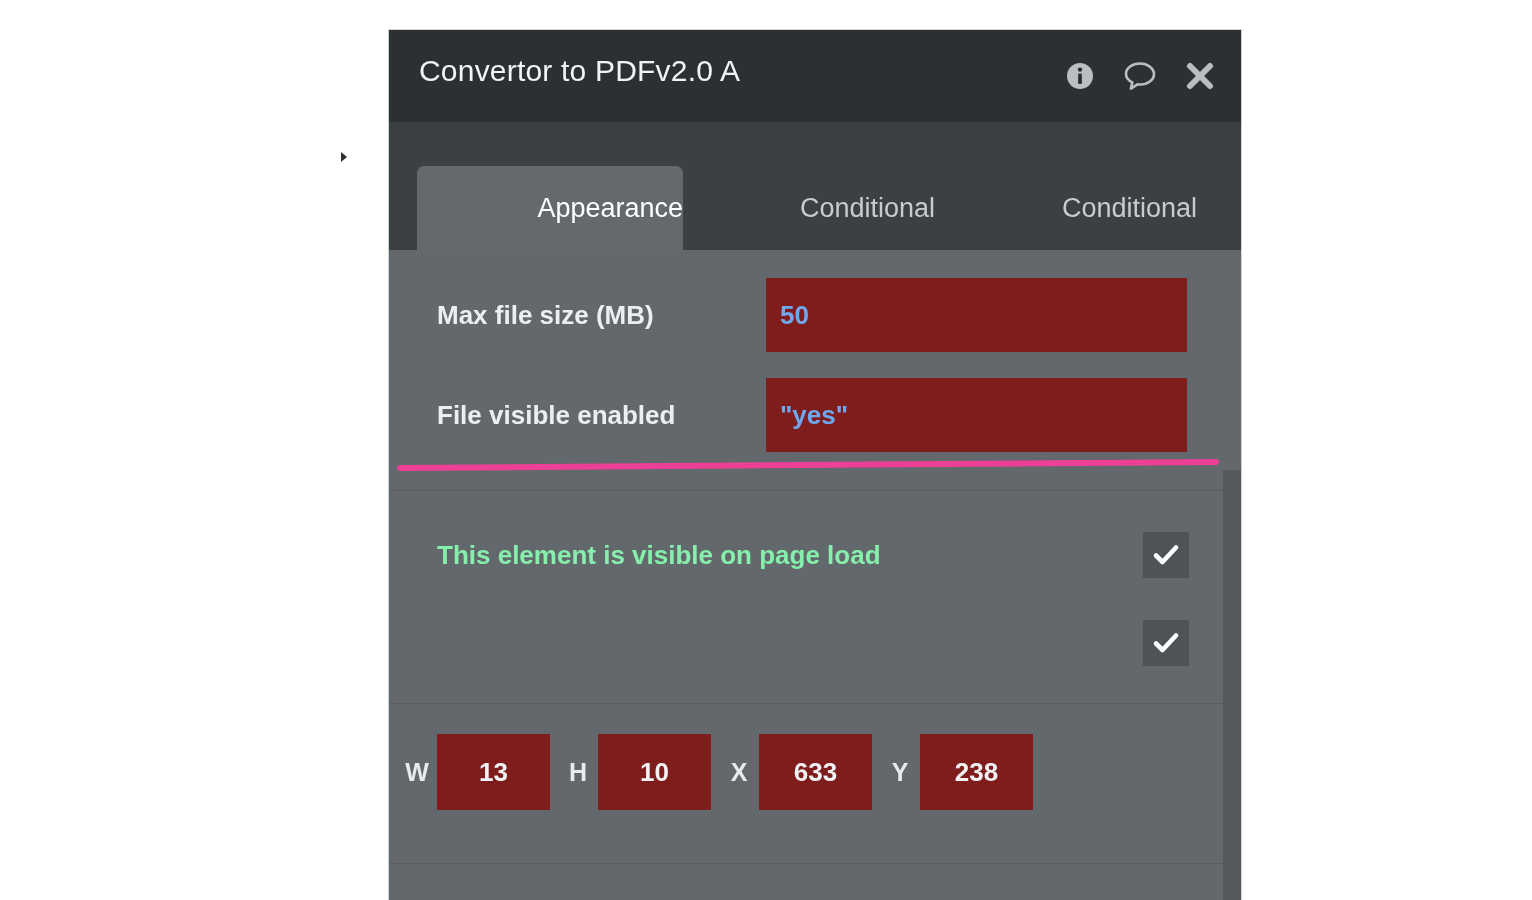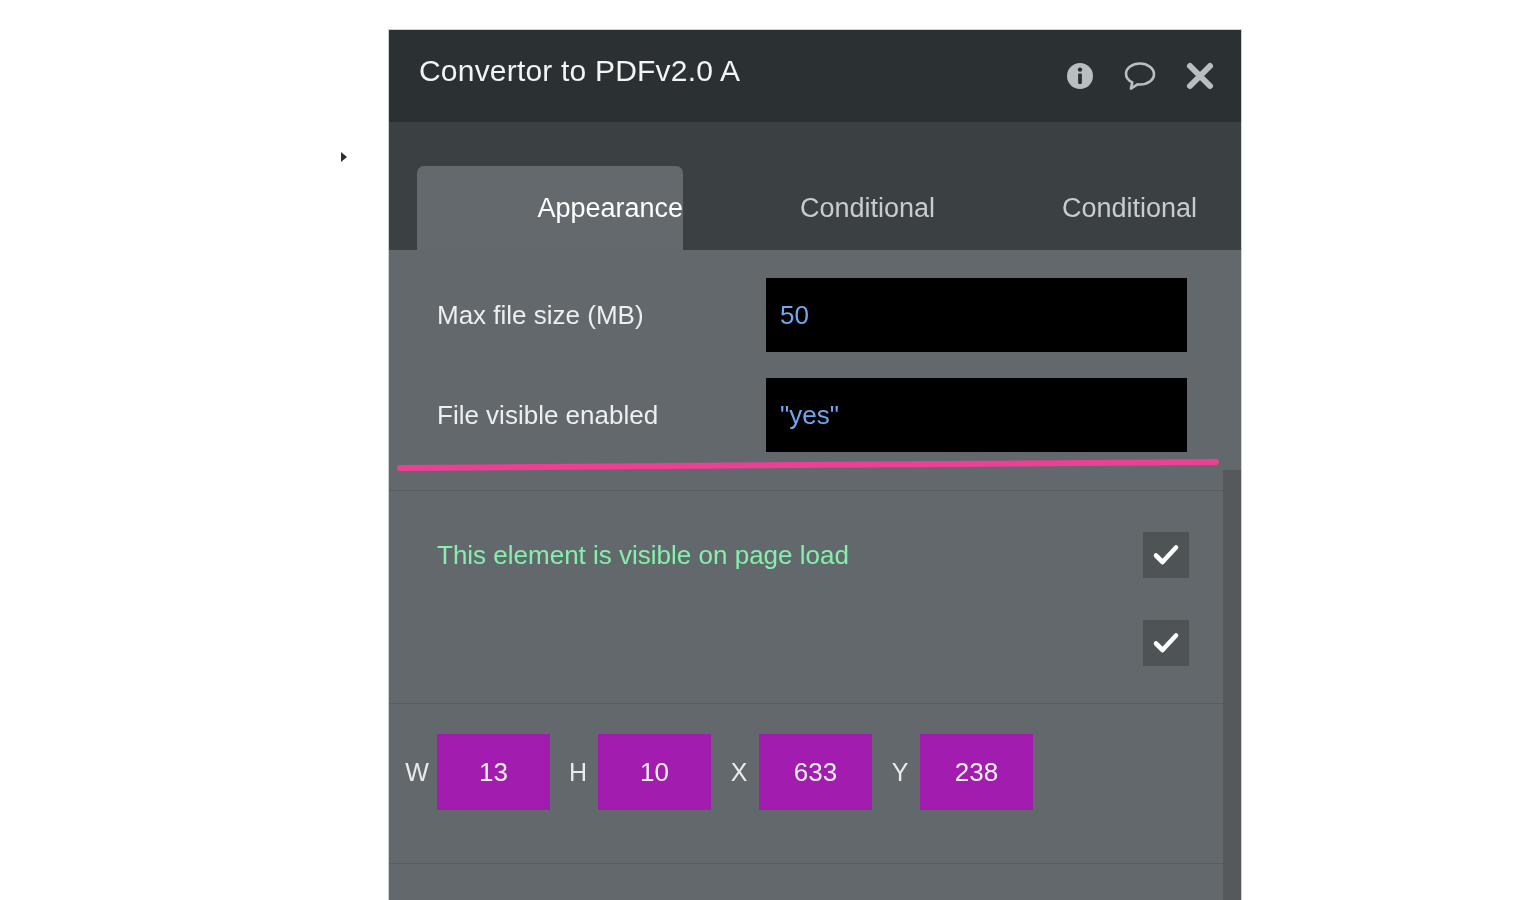--- a/index.html
+++ b/index.html
@@ -119,20 +119,21 @@
   .tab-conditional { left: 308px; width: 238px; }
   .tab-transitions { left: 570px; width: 238px; }
 
   
   .body-area {
     position: absolute;
     left: 0;
     top: 220px;
     width: 852px;
     height: 650px;
+    font-weight: bold;
   }
 
   .field-row {
     position: absolute;
     left: 0;
     width: 852px;
     height: 74px;
   }
   .field-label {
     position: absolute;
@@ -142,21 +143,21 @@
     font-size: 26px;
     color: #eceff1;
     white-space: nowrap;
   }
   .field-input {
     position: absolute;
     left: 377px;
     top: 0;
     width: 421px;
     height: 74px;
-    background: #000000;
+    background: #7f1d1d;
     display: flex;
     align-items: center;
   }
   .field-value {
     margin-left: 14px;
     font-size: 26px;
     color: #6fa8f0;
     white-space: nowrap;
   }
 
@@ -235,21 +236,21 @@
   }
   .dim-letter {
     font-size: 25px;
     color: #e8ebec;
     width: 40px;
     text-align: center;
   }
   .dim-box {
     width: 113px;
     height: 76px;
-    background: #a21caf;
+    background: #7f1d1d;
     display: flex;
     align-items: center;
     justify-content: center;
     font-size: 26px;
     color: #f0f2f3;
   }
   .dim-spacer { width: 8px; }
 
   
   .scrollbar-track {

